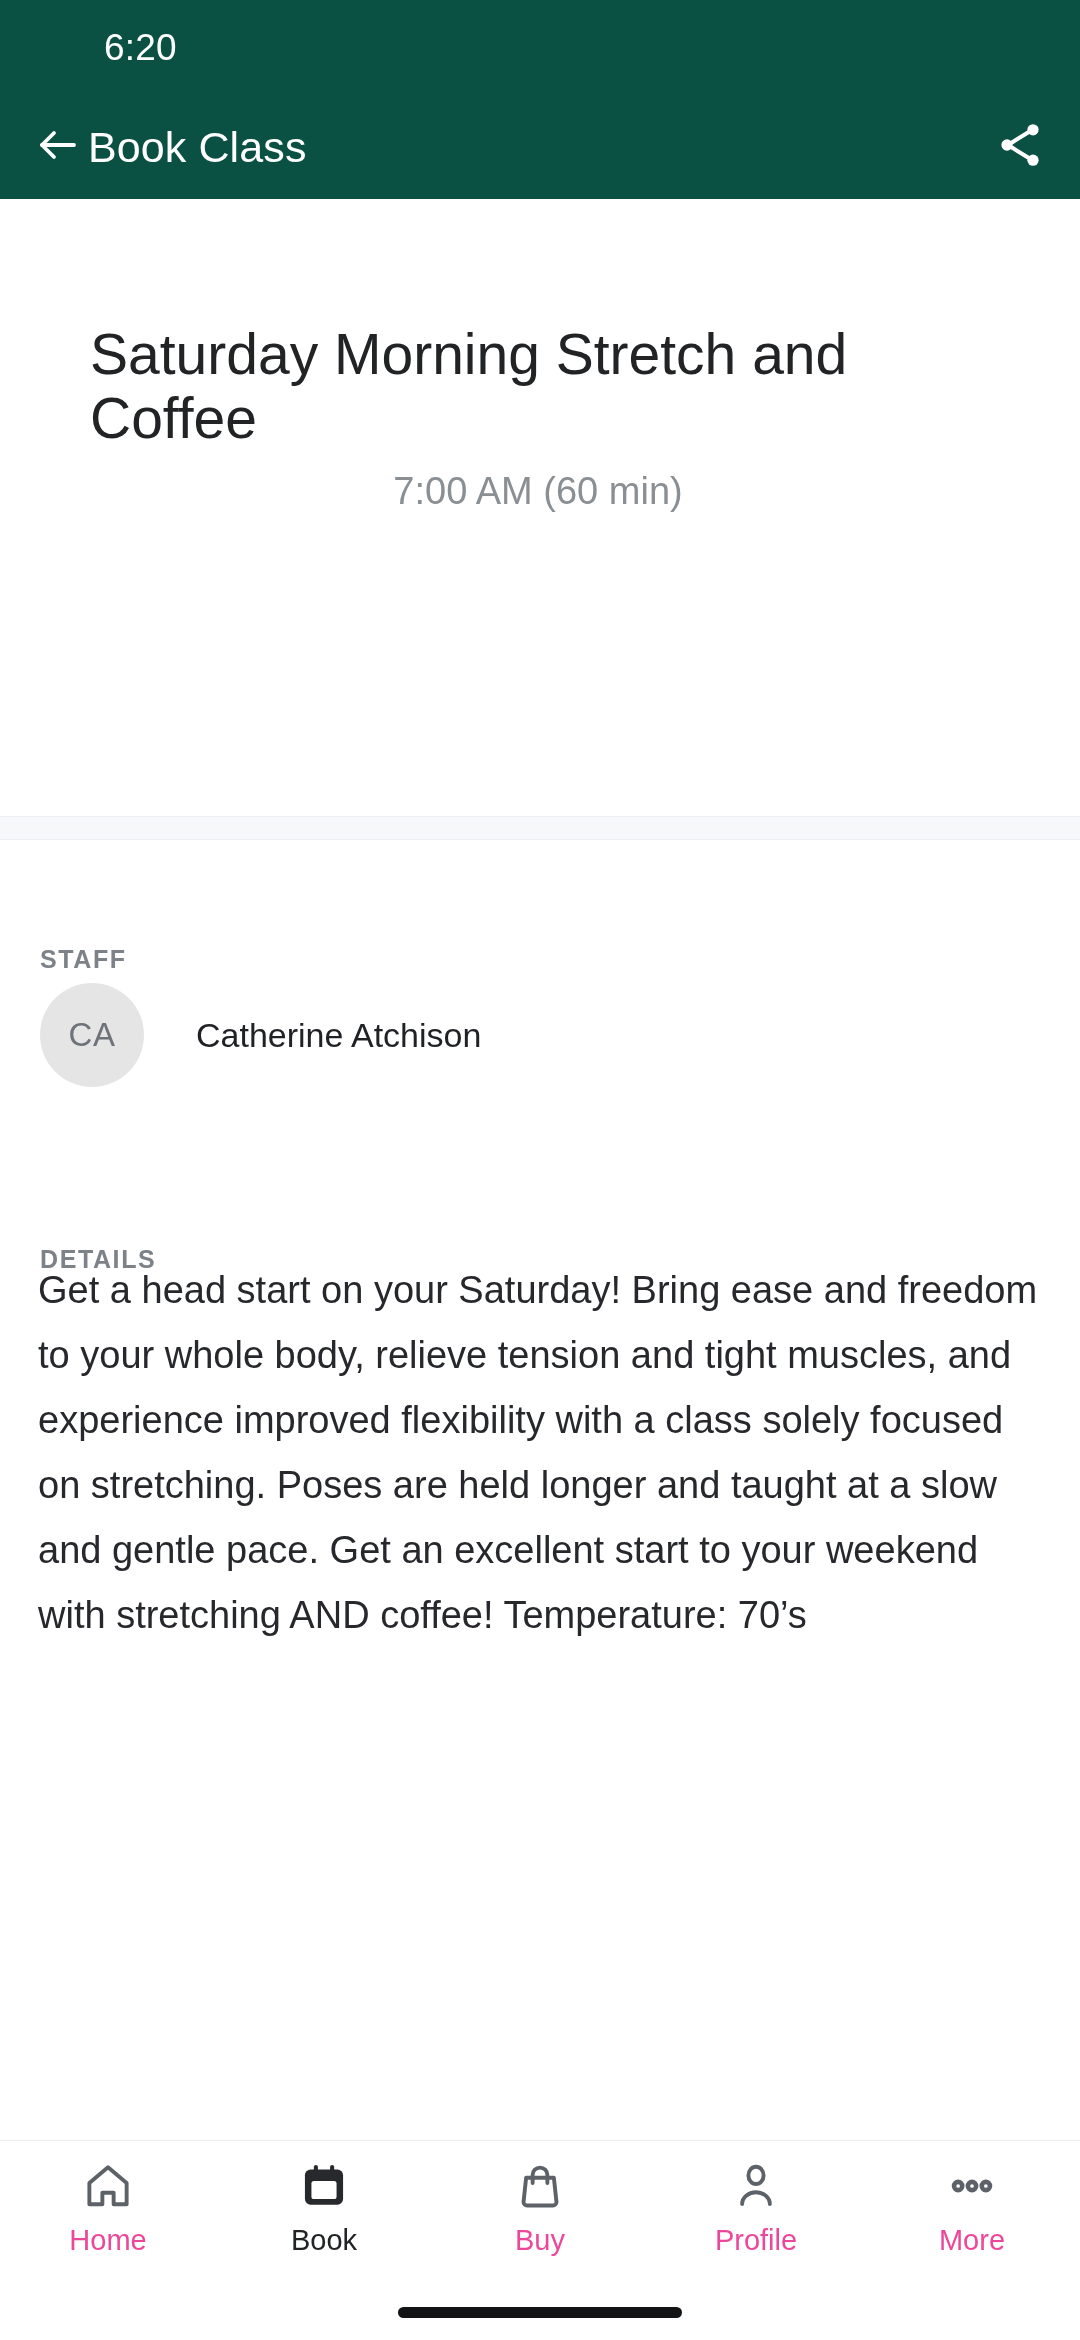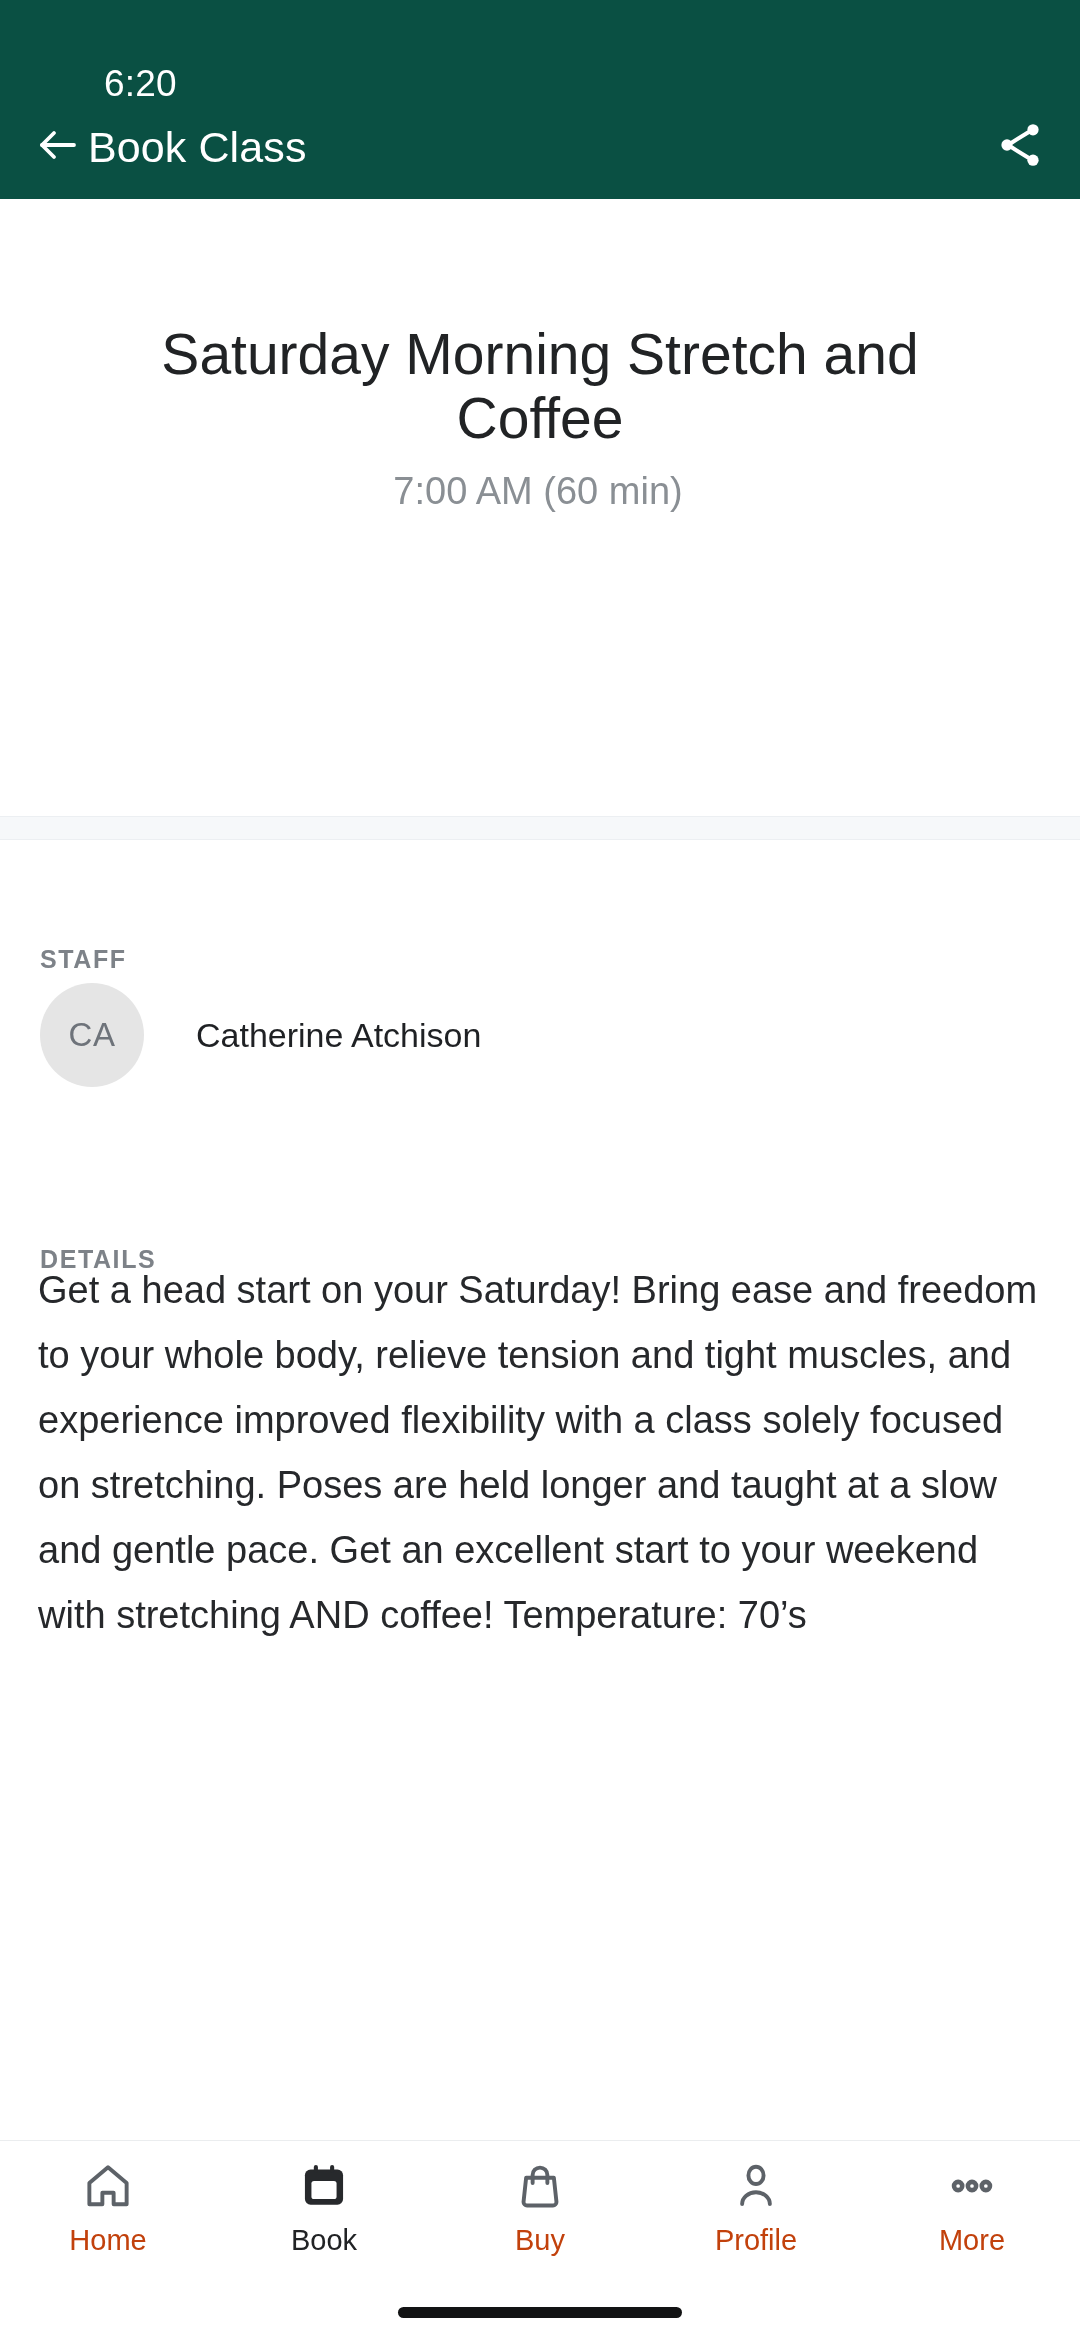--- a/index.html
+++ b/index.html
@@ -10,21 +10,21 @@
     overflow:hidden;
     position:relative;
   }
 
   
   #header {
     position:absolute; left:0; top:0; width:1080px; height:199px;
     background:#0a5043;
   }
   #statusbar {
-    position:absolute; left:0; top:0; width:1080px; height:95px;margin-top:36px;
+    position:absolute; left:0; top:0; width:1080px; height:95px;
   }
   #status-time {
     position:absolute; left:104px; top:28px;
     font-size:37px; color:#ffffff; letter-spacing:0.2px;
     line-height:40px;
   }
   #appbar {
     position:absolute; left:0; top:95px; width:1080px; height:104px;
   }
   #back-btn {
@@ -49,21 +49,21 @@
     position:absolute; left:0; top:199px; width:1080px; height:617px;
     background:#ffffff;
   }
   #class-date {
     position:absolute; left:0; top:56px; width:1080px;
     text-align:center; font-size:38px; color:#8a8f94;
     line-height:48px;
   }
   #class-title {
     position:absolute; left:90px; top:123px; width:900px;
-    text-align:center; font-size:57px; color:#212325;
+    font-size:57px; color:#212325;
     line-height:64px; font-weight:400;
   }
   #class-time {
     position:absolute; left:0; top:268px; width:1076px;
     text-align:center; font-size:38px; color:#8a8f94;
     line-height:48px;
   }
 
   
   #separator {
@@ -145,21 +145,21 @@
     display:flex; flex-direction:column;
     align-items:center; justify-content:flex-start;
     padding-top:16px; cursor:pointer;
   }
   .nav-icon {
     width:58px; height:58px;
     display:flex; align-items:center; justify-content:center;
   }
   .nav-label {
     margin-top:8px;
-    font-size:29px; color:#c2410c; line-height:34px;
+    font-size:29px; color:#ec4899; line-height:34px;
   }
   .nav-item.active .nav-label { color:#212325; }
   #home-indicator {
     position:absolute; left:50%; transform:translateX(-50%);
     bottom:22px; width:284px; height:11px;
     background:#121314; border-radius:6px;
   }
 </style>
 </head>
 <body>

